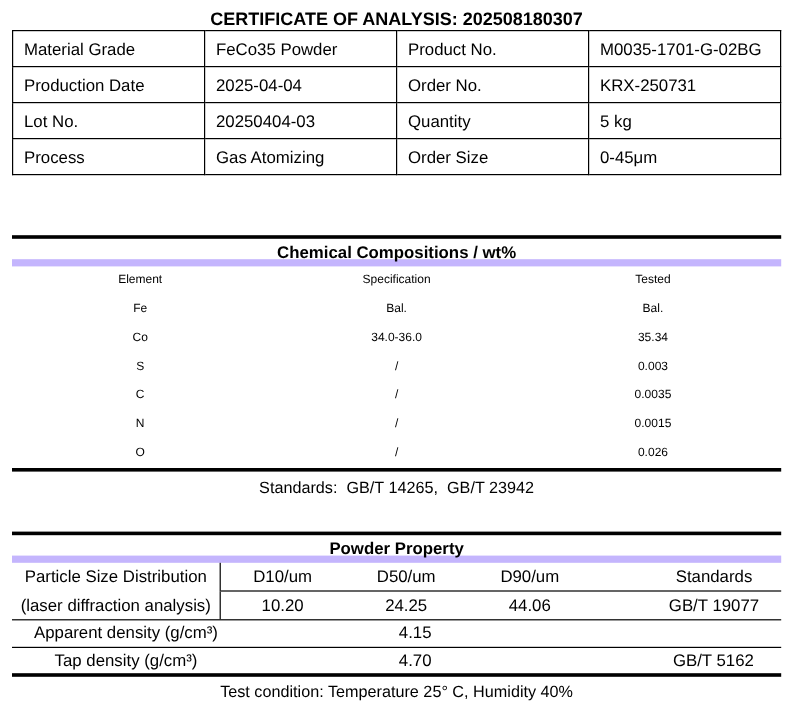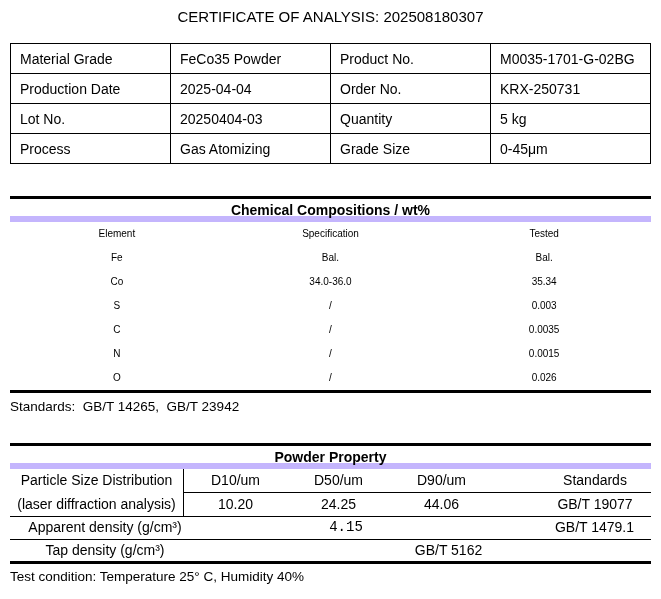--- a/index.html
+++ b/index.html
@@ -12,26 +12,26 @@
     color: #000;
     font-family: "Liberation Sans", sans-serif;
     overflow: hidden;
   }
   .doc-title {
     position: absolute;
     top: 8px; left: 0;
     width: 100%;
     text-align: center;
     font-size: 15px;
-    font-weight: normal;
+    font-weight: bold;
   }
   
   .info-table {
     position: absolute;
-    top: 43px; left: 10px;
+    top: 25px; left: 10px;
     border-collapse: collapse;
   }
   .info-table td {
     border: 1.5px solid #000;
     width: 160px;
     height: 30px;
     font-size: 14px;
     padding-left: 9px;
     vertical-align: middle;
   }
@@ -42,41 +42,41 @@
   .box { border-top: 3px solid #000; border-bottom: 3px solid #000; }
   .section-title {
     height: 23px; line-height: 23px;
     border-bottom: 6px solid #c4b5fd;
     text-align: center;
     font-weight: bold;
     font-size: 14px;
   }
   .note {
     margin-top: 6px;
-    text-align: left;
+    text-align: center;
     font-size: 13.5px;
     white-space: pre;
   }
   .powder-section .note { margin-top: 5px; }
   
   .chem-row { display: flex; height: 24px; line-height: 24px; font-size: 10px; }
   .chem-row > div { width: 33.333%; text-align: center; }
   
   .p-row { display: flex; font-size: 14px; }
   .p-header { height: 24px; line-height: 23px; justify-content: flex-end; }
   .p-col1 { width: 174px; flex: none; text-align: center; }
   .divided { border-right: 1.5px solid #000; }
   .p-group { flex: 1; display: flex; }
   .p-header .p-group { border-bottom: 1.5px solid #000; }
   .p-cell { width: 103px; flex: none; text-align: center; }
   .p-std { flex: 1; text-align: center; padding-left: 46px; }
   .p-laser { height: 24px; line-height: 22px; border-bottom: 1.5px solid #000; }
   .p-density { height: 23px; line-height: 21px; border-bottom: 1.5px solid #000; }
   .p-density .p-col1 { width: 190px; }
-  .p-value { width: 292px; flex: none; text-align: center; font-family: Liberation Mono, monospace; }
+  .p-value { width: 292px; flex: none; text-align: center; }
   .p-tap { height: 21px; line-height: 20px; border-bottom: none; }
 </style>
 </head>
 <body>
 
 <div class="page">
 
   <div class="doc-title">CERTIFICATE OF ANALYSIS: 202508180307</div>
 
   <table class="info-table">
@@ -95,21 +95,21 @@
     </tr>
     <tr>
       <td>Lot No.</td>
       <td>20250404-03</td>
       <td>Quantity</td>
       <td>5 kg</td>
     </tr>
     <tr>
       <td>Process</td>
       <td>Gas Atomizing</td>
-      <td>Grade Size</td>
+      <td>Order Size</td>
       <td>0-45μm</td>
     </tr>
   </tbody>
     </table>
 
   <div class="section chem-section">
     <div class="box">
       <div class="section-title">Chemical Compositions / wt%</div>
       <div class="chem-row">
         <div>Element</div>
@@ -167,23 +167,23 @@
         <div class="p-group">
           <div class="p-cell">10.20</div>
           <div class="p-cell">24.25</div>
           <div class="p-cell">44.06</div>
           <div class="p-std">GB/T 19077</div>
         </div>
       </div>
       <div class="p-row p-density">
         <div class="p-col1">Apparent density (g/cm³)</div>
         <div class="p-value">4.15</div>
-        <div class="p-std">GB/T 1479.1</div>
       </div>
       <div class="p-row p-density p-tap">
         <div class="p-col1">Tap density (g/cm³)</div>
+        <div class="p-value">4.70</div>
         <div class="p-std">GB/T 5162</div>
       </div>
     </div>
     <div class="note">Test condition: Temperature 25° C, Humidity 40%</div>
   </div>
 
 </div>
 
 </body></html>

